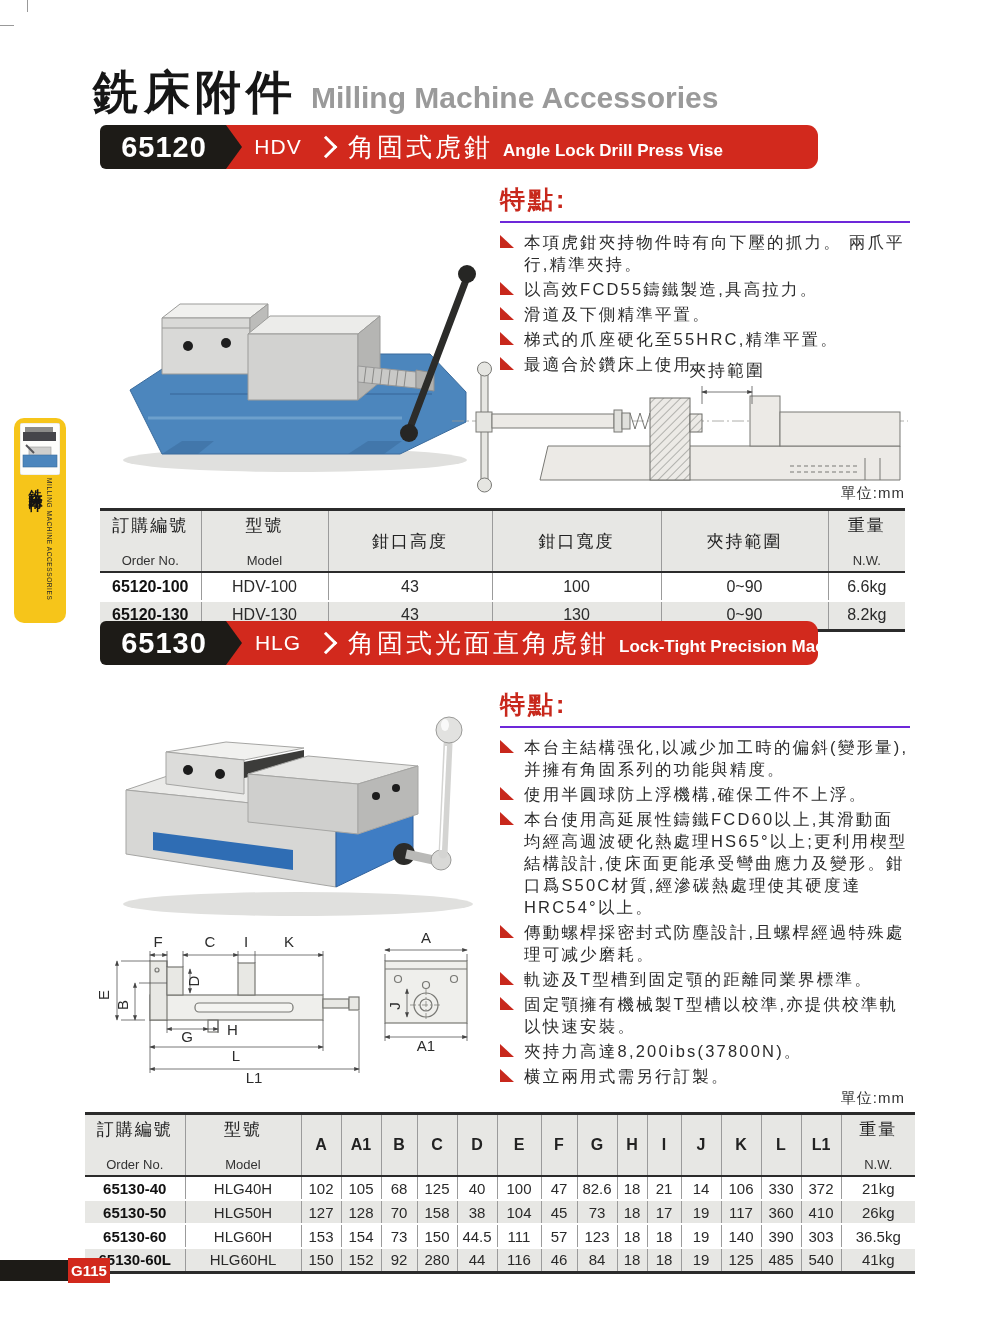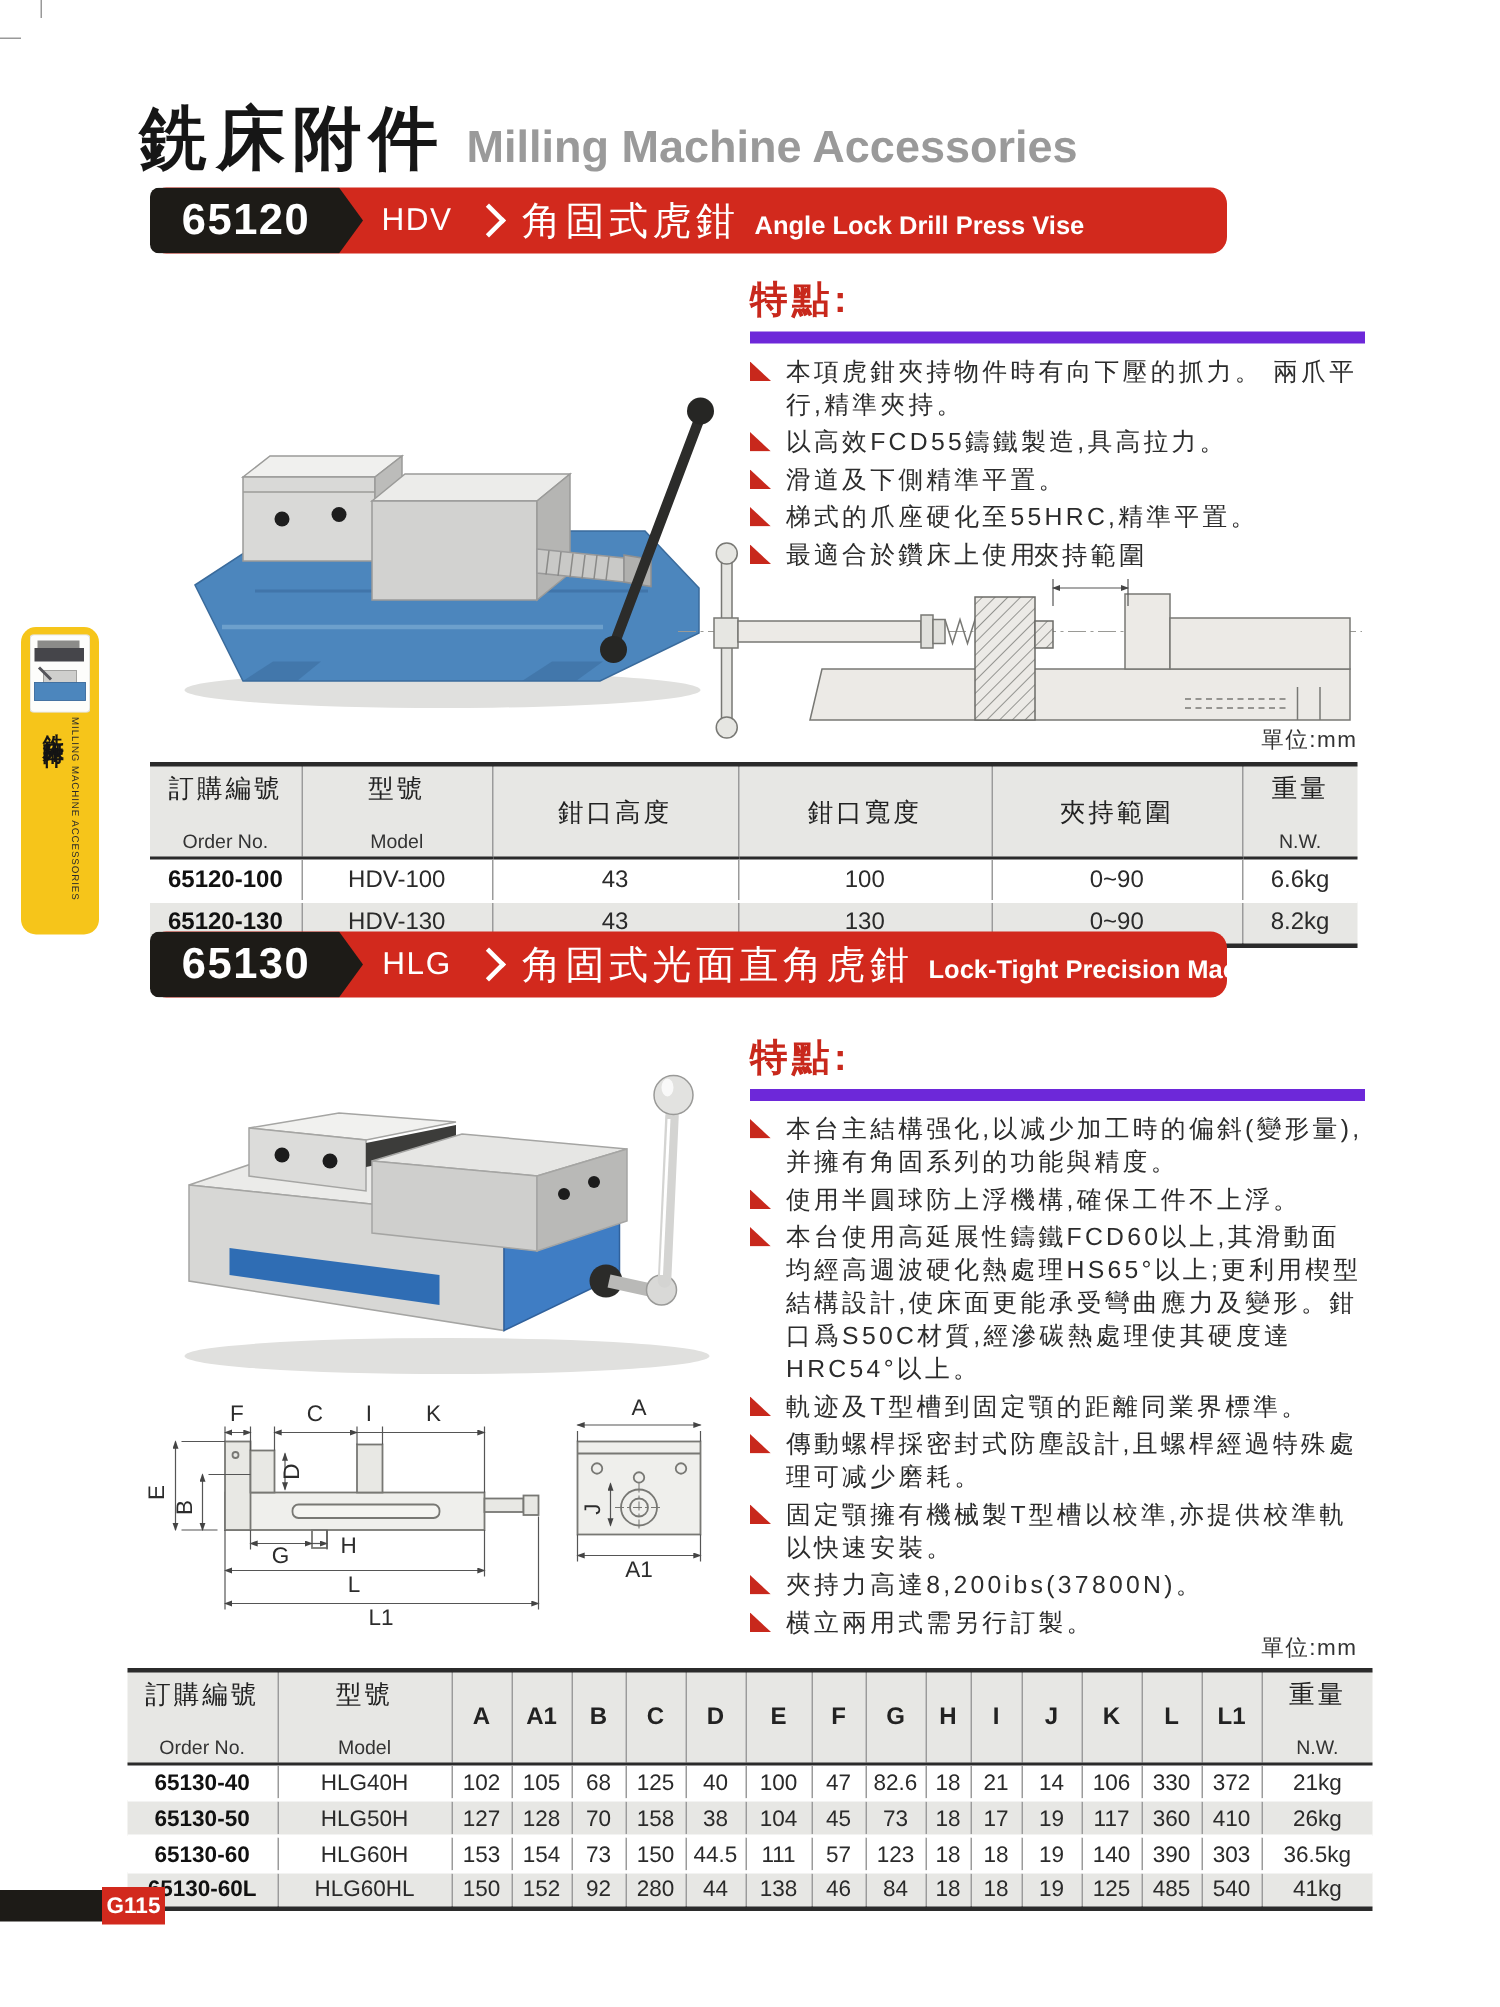--- a/index.html
+++ b/index.html
@@ -23,21 +23,21 @@
      justify-content:center;color:#fff;font-size:21px;font-weight:normal;letter-spacing:1px;}
   .banner .chev{position:absolute;left:218px;top:14px;width:13px;height:13px;
      border-top:3px solid #fff;border-right:3px solid #fff;transform:rotate(45deg);}
   .banner .btitle{position:absolute;left:248px;top:0;height:44px;display:flex;align-items:baseline;
      gap:10px;padding-top:9px;box-sizing:border-box;white-space:nowrap;}
   .banner .btitle .zh{color:#fff;font-size:26px;letter-spacing:3px;line-height:26px;}
   .banner .btitle .en{color:#fff;font-size:17px;font-weight:bold;line-height:17px;}
   
   .features{position:absolute;left:500px;width:410px;}
   .features h3{margin:0 0 8px 0;color:#c8281c;font-size:25px;font-weight:bold;letter-spacing:3px;
-     padding-bottom:5px;border-bottom:8px solid #6d28d9;}
+     padding-bottom:5px;border-bottom:2px solid #6d28d9;}
   .features ul{list-style:none;margin:0;padding:0;}
   .features li{position:relative;padding-left:24px;font-size:16.5px;color:#2c2c2c;
      letter-spacing:2.2px;line-height:22px;margin-bottom:3px;}
   .features .marker{position:absolute;left:0;top:4px;width:14px;height:13px;background:#c8281c;
      clip-path:polygon(0 0,100% 100%,0 100%);}
   
   .unit{position:absolute;width:200px;text-align:right;font-size:15px;color:#333;letter-spacing:1px;}
   
   table.spec{border-collapse:collapse;table-layout:fixed;border-top:3px solid #2b2b2b;border-bottom:3px solid #2b2b2b;}
   table.spec thead{background:#e7e7e4;}
@@ -274,22 +274,22 @@
     <circle cx="341" cy="48" r="13" fill="#e2e2e0" stroke="#9a9a98"></circle>
     <ellipse cx="337" cy="43" rx="4" ry="6" fill="#ffffff" opacity="0.8"></ellipse>
   </svg>
 
   <div class="features" style="top:688px;">
     <h3>特點:</h3>
     <ul>
       <li><span class="marker"></span><span>本台主結構强化,以减少加工時的偏斜(變形量),并擁有角固系列的功能與精度。</span></li>
       <li><span class="marker"></span><span>使用半圓球防上浮機構,確保工件不上浮。</span></li>
       <li><span class="marker"></span><span>本台使用高延展性鑄鐵FCD60以上,其滑動面均經高週波硬化熱處理HS65°以上;更利用楔型結構設計,使床面更能承受彎曲應力及變形。鉗口爲S50C材質,經滲碳熱處理使其硬度達HRC54°以上。</span></li>
+      <li><span class="marker"></span><span>傳動螺桿採密封式防塵設計,且螺桿經過特殊處理可减少磨耗。</span></li>
       <li><span class="marker"></span><span>軌迹及T型槽到固定顎的距離同業界標準。</span></li>
-      <li><span class="marker"></span><span>傳動螺桿採密封式防塵設計,且螺桿經過特殊處理可减少磨耗。</span></li>
       <li><span class="marker"></span><span>固定顎擁有機械製T型槽以校準,亦提供校準軌以快速安裝。</span></li>
       <li><span class="marker"></span><span>夾持力高達8,200ibs(37800N)。</span></li>
       <li><span class="marker"></span><span>横立兩用式需另行訂製。</span></li>
     </ul>
   </div>
 
   <svg class="art" style="left:95px;top:925px;" width="400" height="175" viewBox="0 0 400 175">
     <defs>
       <marker id="d2a" markerWidth="7" markerHeight="6" refX="6" refY="2.5" orient="auto-start-reverse">
         <path d="M0,0 L7,2.5 L0,5 Z" fill="#444"></path>
@@ -482,21 +482,21 @@
           <td>36.5kg</td>
         </tr>
         <tr>
           <td>65130-60L</td>
           <td>HLG60HL</td>
           <td>150</td>
           <td>152</td>
           <td>92</td>
           <td>280</td>
           <td>44</td>
-          <td>138</td>
+          <td>116</td>
           <td>46</td>
           <td>84</td>
           <td>18</td>
           <td>18</td>
           <td>19</td>
           <td>125</td>
           <td>485</td>
           <td>540</td>
           <td>41kg</td>
         </tr>

